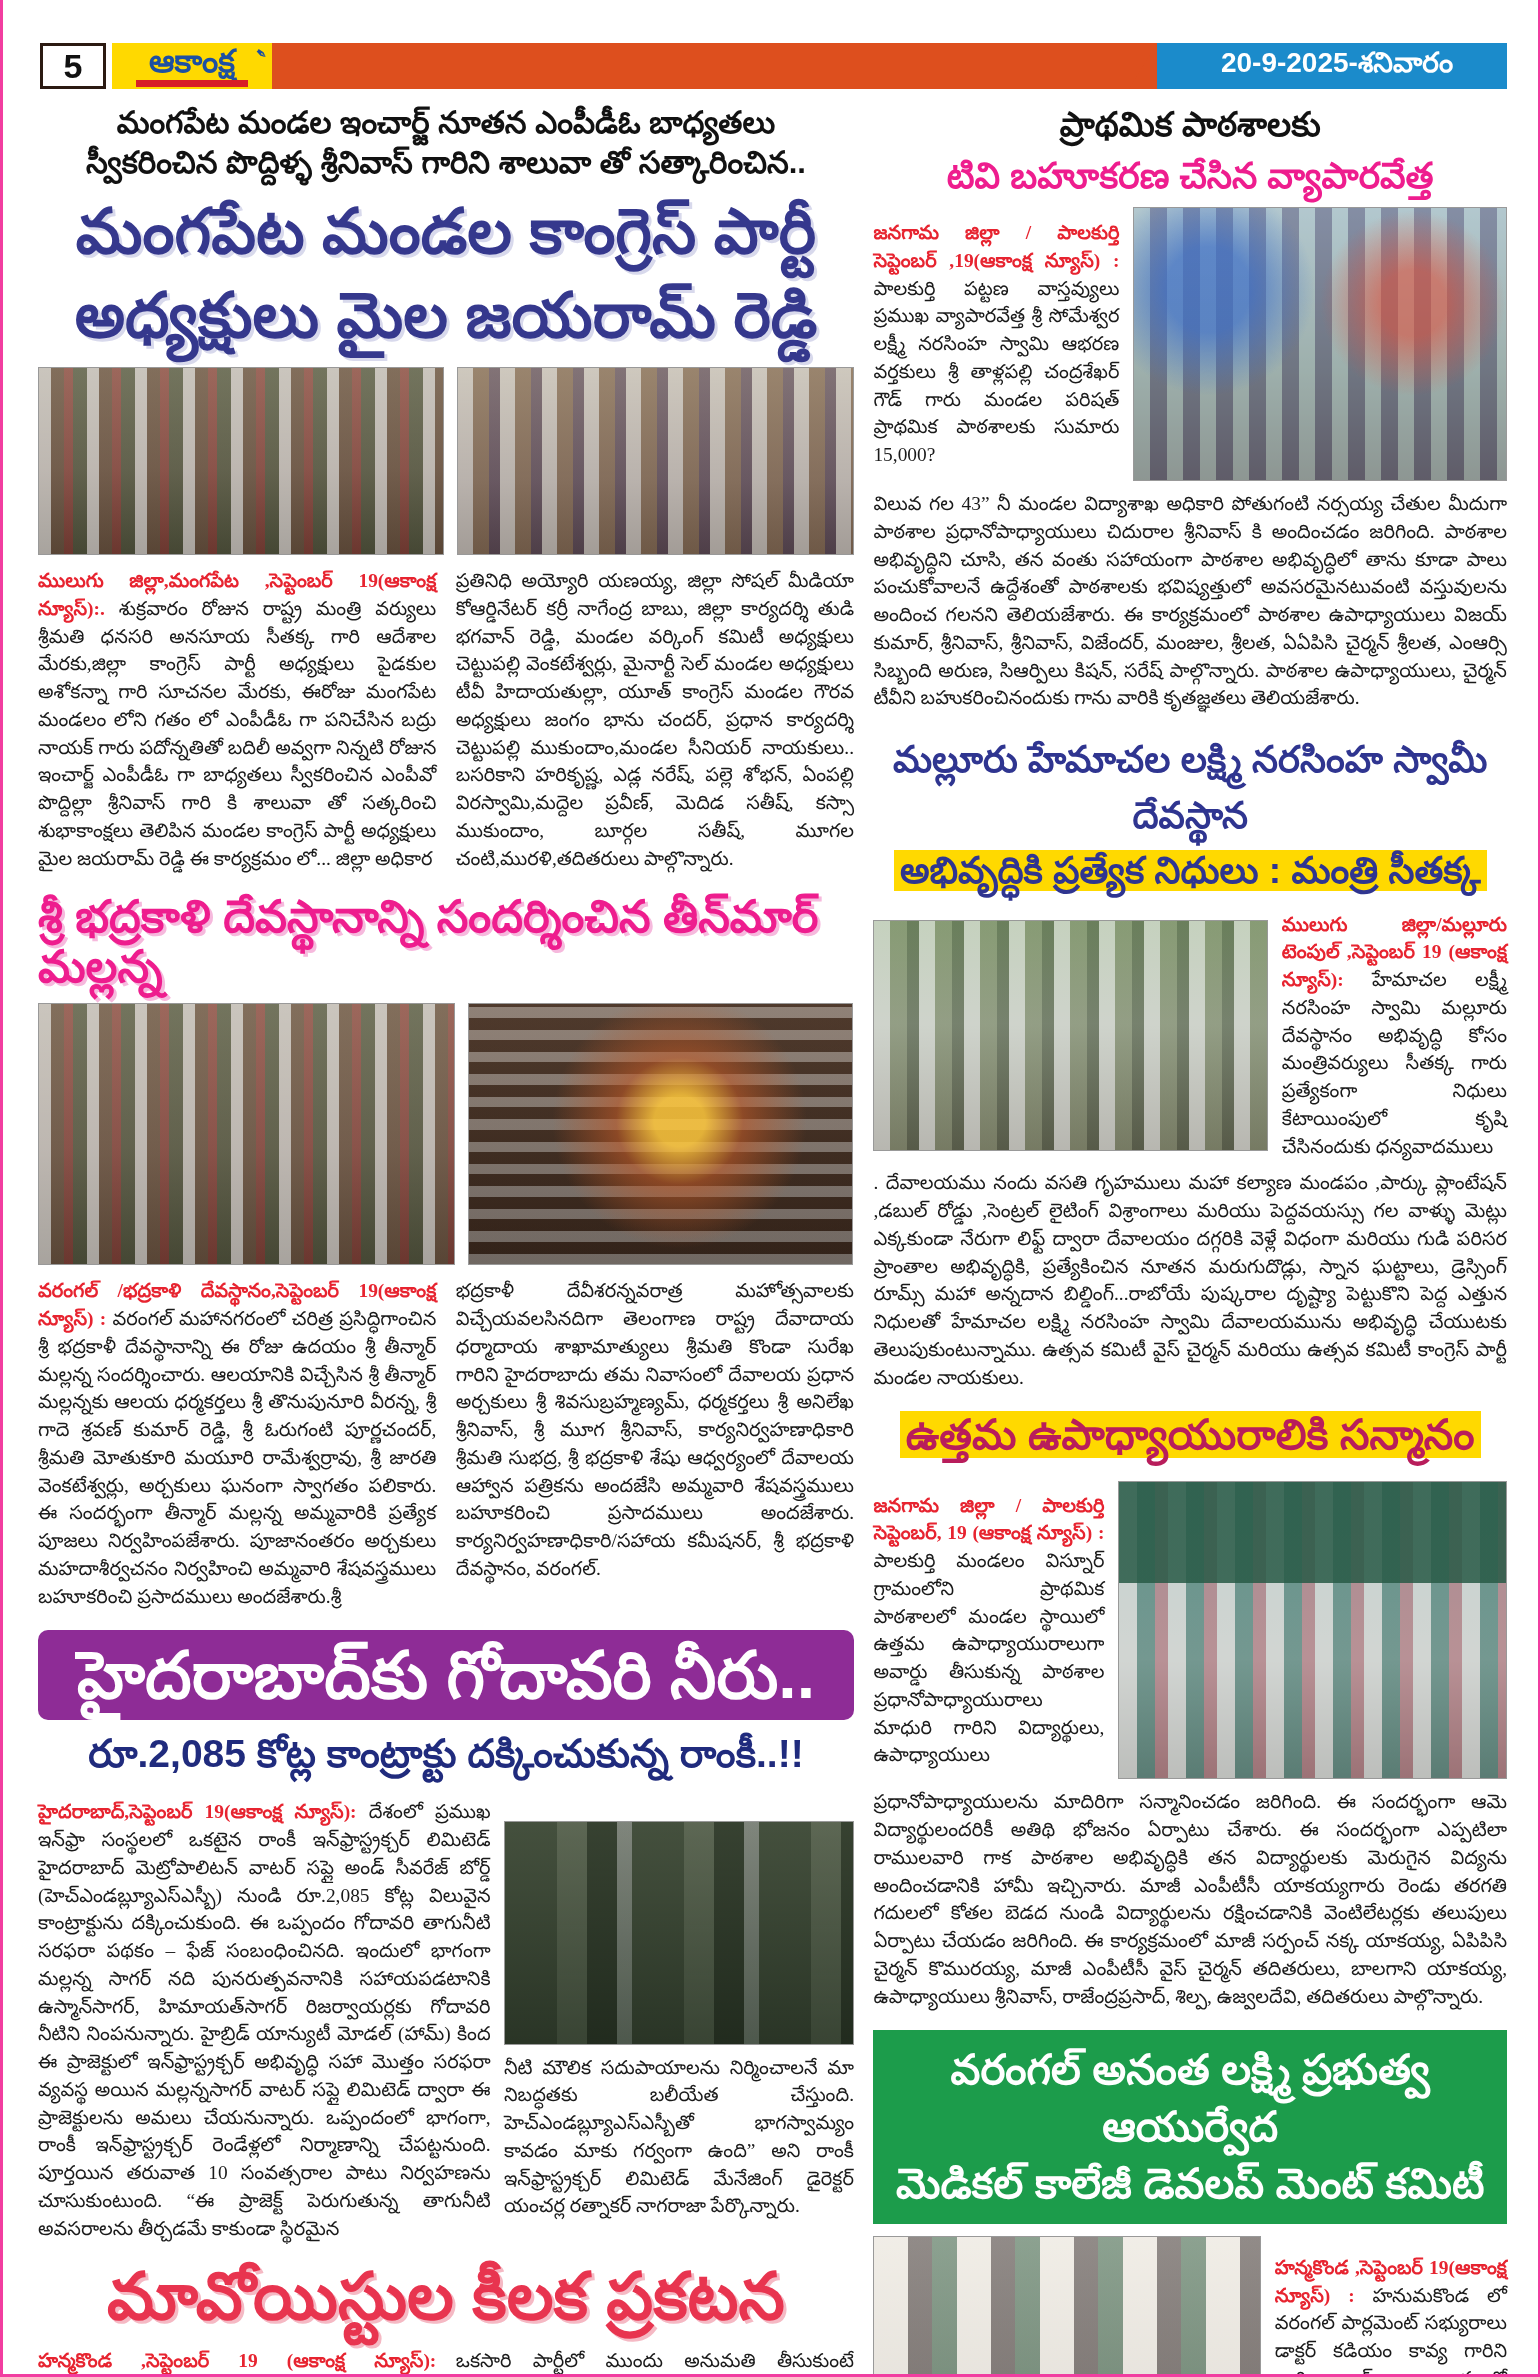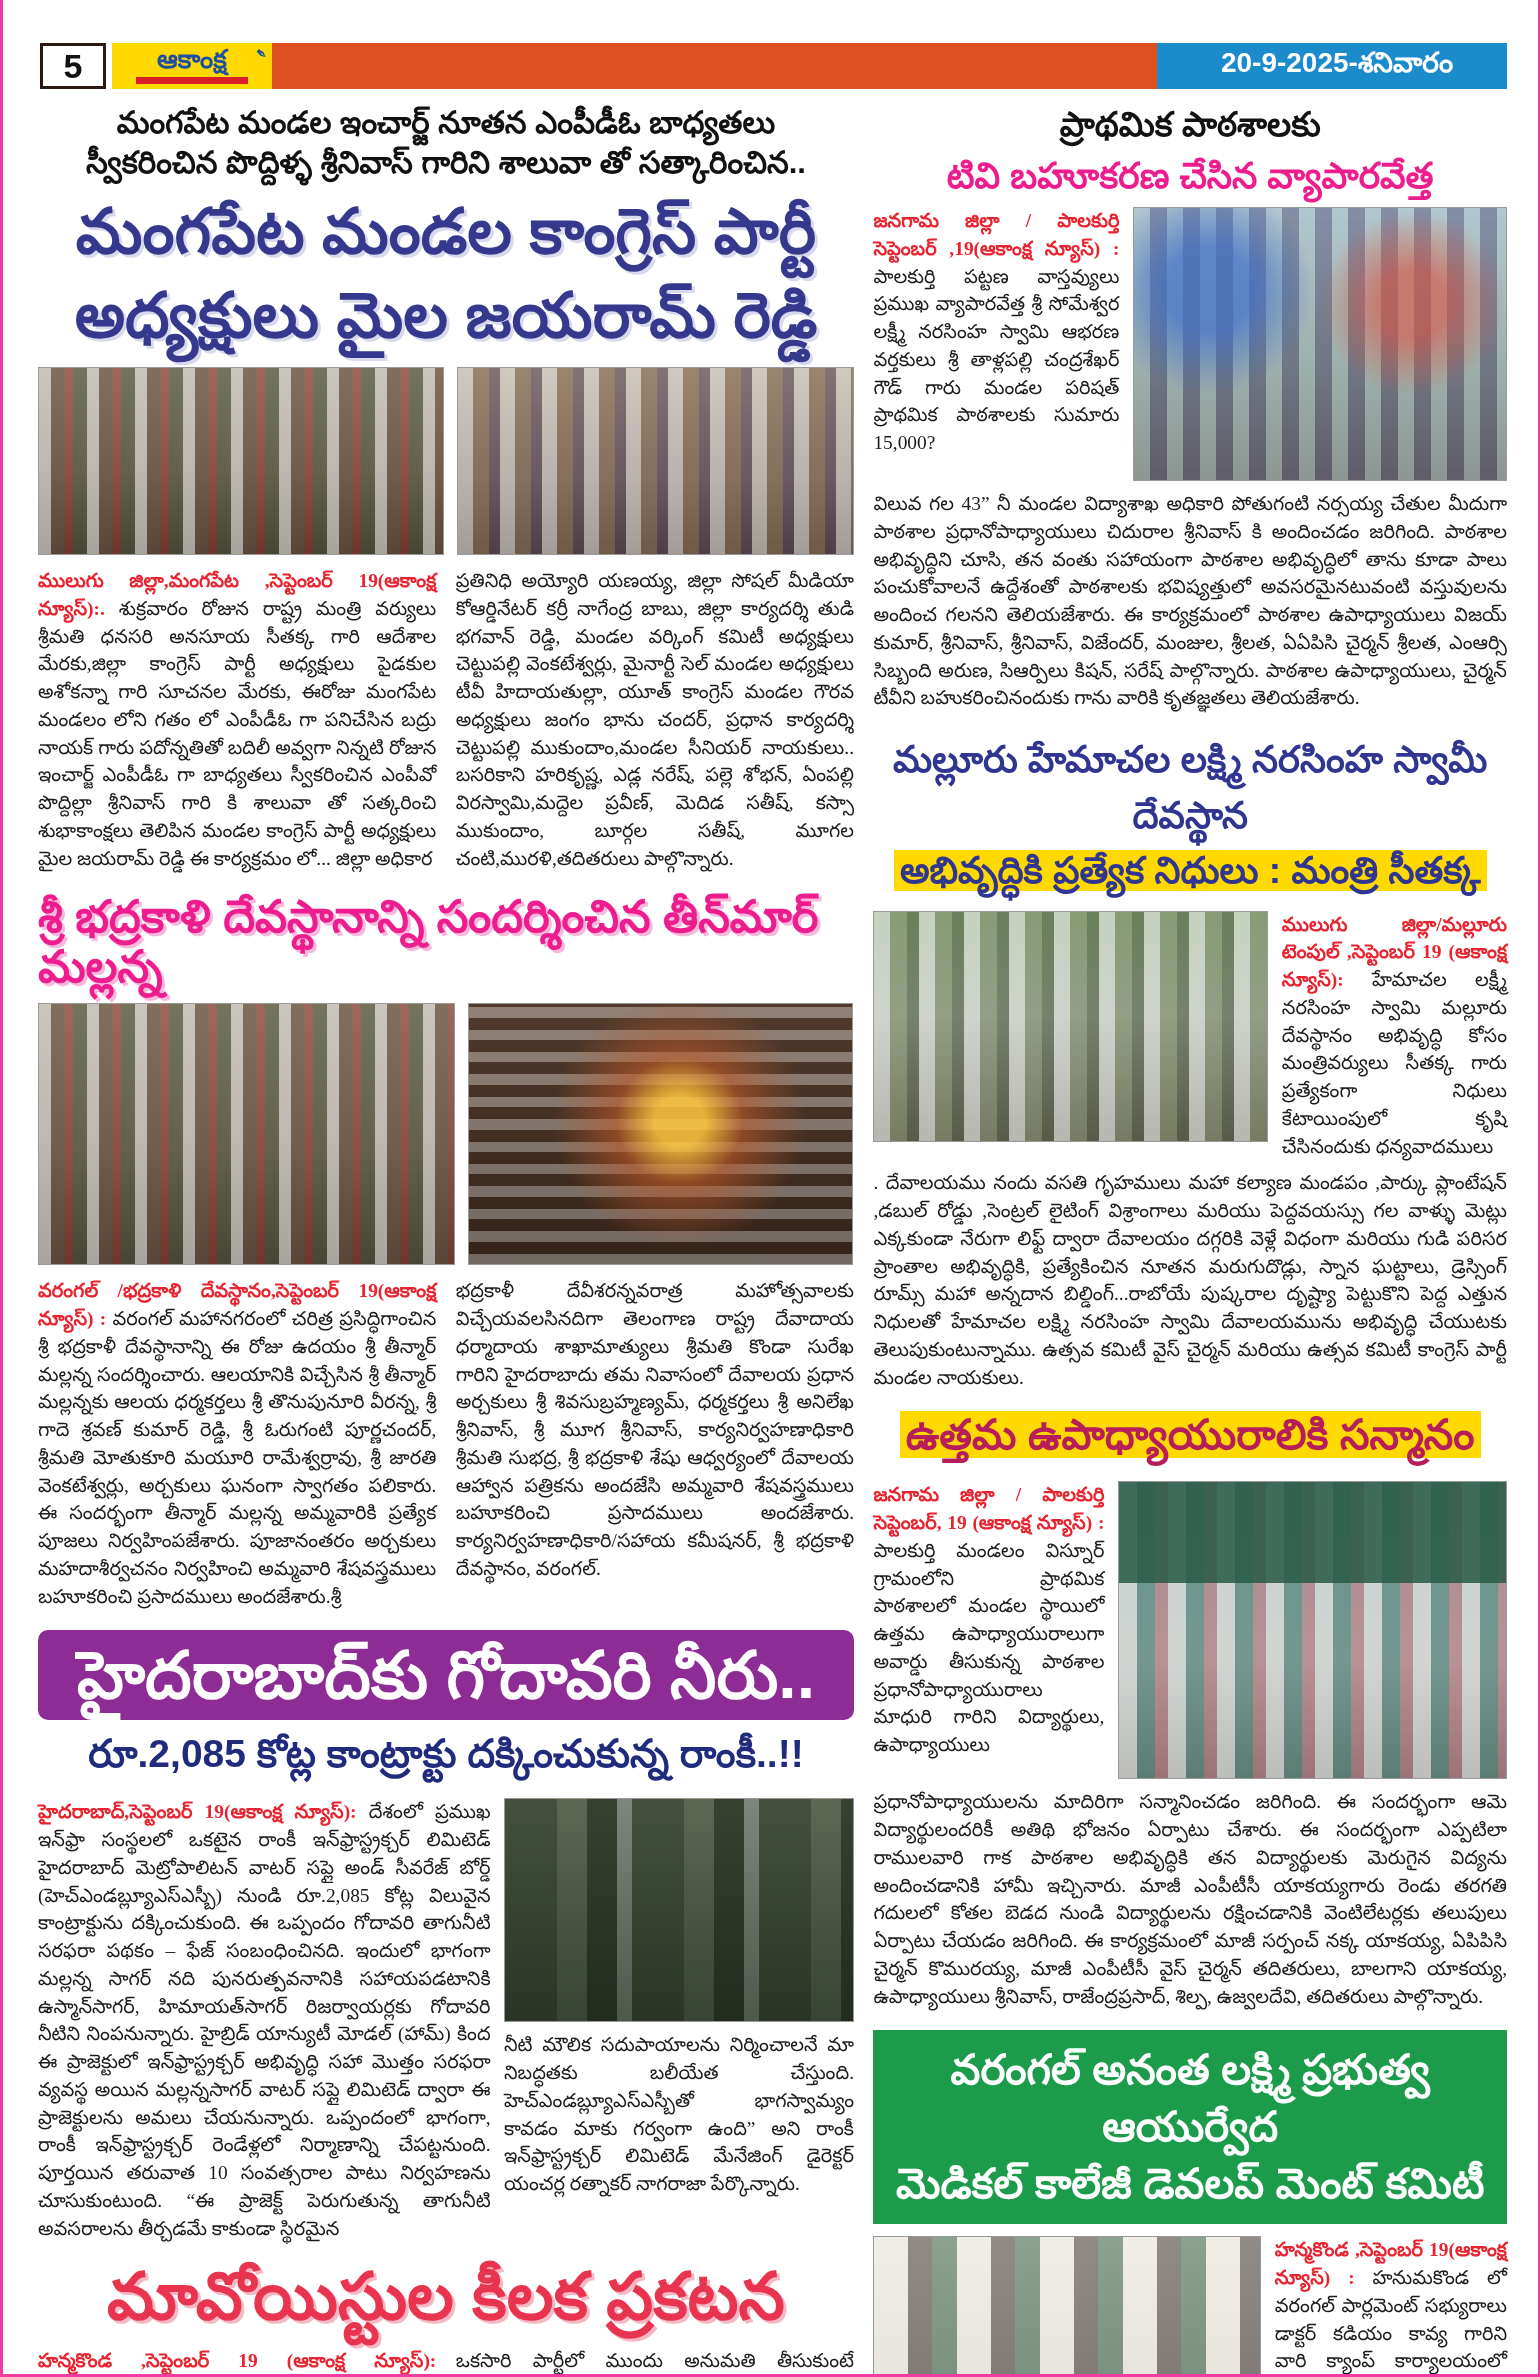--- a/index.html
+++ b/index.html
@@ -11,41 +11,41 @@
   *{margin:0;padding:0;box-sizing:border-box;}
   body{background:#888;font-family:"Liberation Serif",serif;}
   .page{width:1541px;height:2377px;background:#fff;position:relative;overflow:hidden;
         border-left:3px solid #F23DA0;border-right:3px solid #F23DA0;border-bottom:3px solid #F23DA0;}
   
   .masthead{position:absolute;top:43px;left:37px;right:31px;height:46px;display:flex;align-items:stretch;}
   .pageno{width:66px;background:#fff;border:3px solid #2b1a12;display:flex;align-items:center;justify-content:center;
           font-family:"Liberation Sans",sans-serif;font-weight:bold;font-size:34px;color:#111;}
   .logo{width:160px;background:var(--yellow);display:flex;flex-direction:column;align-items:center;justify-content:center;
         margin-left:6px;position:relative;}
-  .logo .brand{color:var(--logoblue);font-family:Liberation Mono, monospace;font-weight:bold;font-size:26px;line-height:1;}
+  .logo .brand{color:var(--logoblue);font-family:Liberation Sans, sans-serif;font-weight:bold;font-size:32px;line-height:1;}
   .logo .tagbar{margin-top:3px;width:70%;height:6.7px;background:#D81F26;}
   .logo .nib{position:absolute;top:1.5px;right:4.5px;color:var(--logoblue);font-size:15px;transform:rotate(40deg);}
   .bar{flex:1;background:var(--orange);position:relative;}
   .datewrap{width:350px;background:var(--headerblue);position:relative;display:flex;align-items:center;justify-content:center;}
   .datewrap:before{content:"";position:absolute;left:-28px;top:0;border-top:46px solid var(--orange);border-right:28px solid transparent;}
   .date{color:#fff;font-family:"Liberation Sans",sans-serif;font-weight:bold;font-size:28px;white-space:nowrap;margin-left:10px;}
   
   .main{position:absolute;top:103px;left:35px;right:31px;display:flex;gap:19.4px;}
   .colL{width:816px;flex:none;}
   .colR{flex:1;min-width:0;}
   
   .kicker{font-family:Liberation Sans, sans-serif;font-weight:bold;color:#121212;text-align:center;
           font-size:31px;line-height:1.28;}
   .bighead{font-family:"Liberation Sans",sans-serif;font-weight:bold;text-align:center;}
   .body{font-size:19.4px;line-height:1.43;color:var(--ink);text-align:justify;}
   .dateline{color:var(--redDate);font-weight:bold;}
   .cols2{display:flex;gap:19.4px;}
   .cols2>div{flex:1;min-width:0;}
   .photo{border:0.7px solid #999;flex:none;position:relative;overflow:hidden;}
-  .row{display:flex;gap:13.4px;}
+  .row{display:flex;gap:13.4px;align-items:center;}
   
   .ph-crowd{background:
      repeating-linear-gradient(90deg,rgba(255,255,255,.55) 0 12px,rgba(120,90,70,.45) 12px 25px,rgba(190,60,60,.35) 25px 34px,rgba(80,100,70,.4) 34px 48px),
      linear-gradient(180deg,#8a7f6d 0%,#6e6052 55%,#3e3428 100%);}
   .ph-crowd2{background:
      repeating-linear-gradient(90deg,rgba(255,255,255,.5) 0 15px,rgba(150,120,95,.5) 15px 31px,rgba(90,70,110,.4) 31px 42px),
      linear-gradient(180deg,#9d917c 0%,#73655a 60%,#46392e 100%);}
   .ph-temple{background:
      radial-gradient(circle at 55% 45%,rgba(255,200,60,.85) 0 10%,rgba(190,90,40,.6) 25%,transparent 50%),
      repeating-linear-gradient(0deg,rgba(240,240,240,.35) 0 10.4px,rgba(60,40,30,.4) 10.4px 22.4px),

